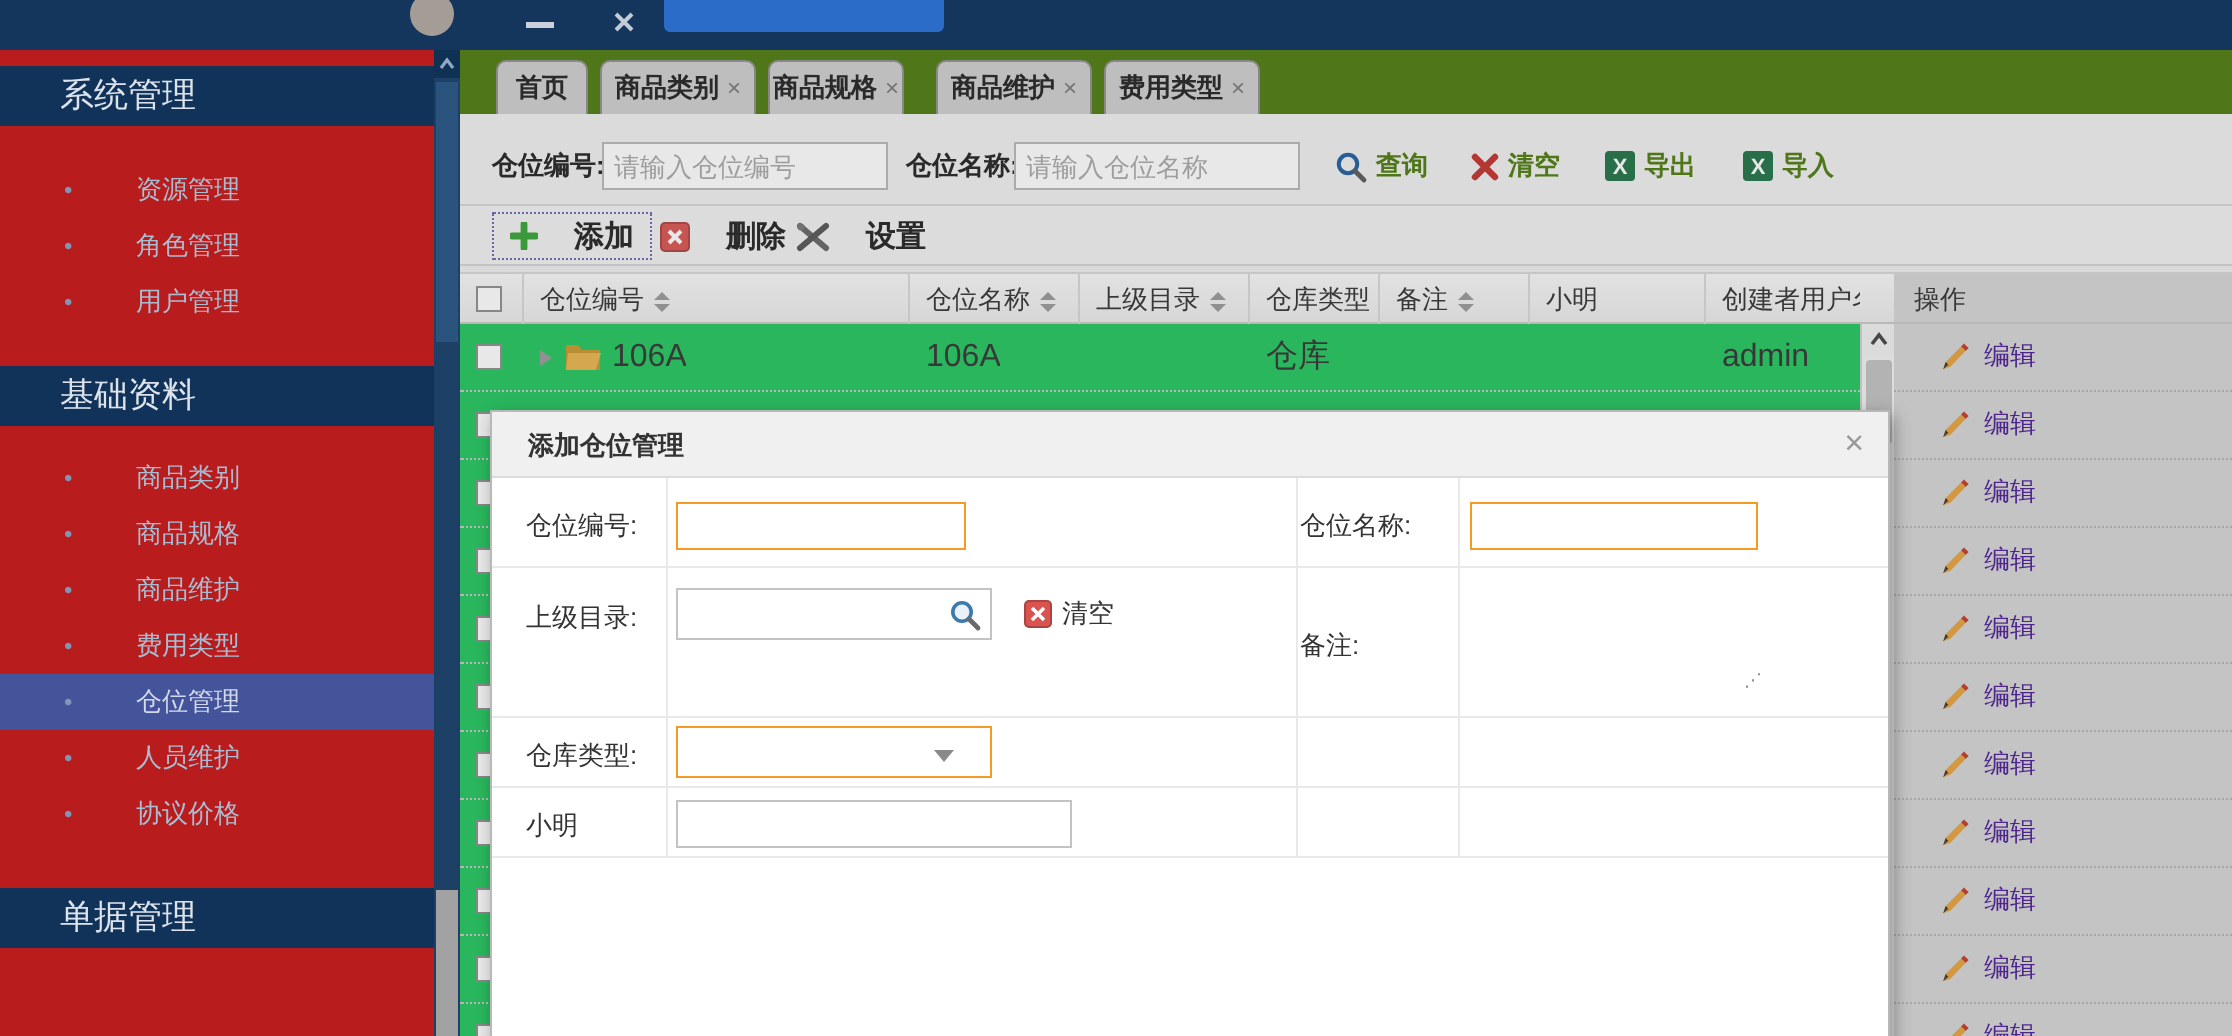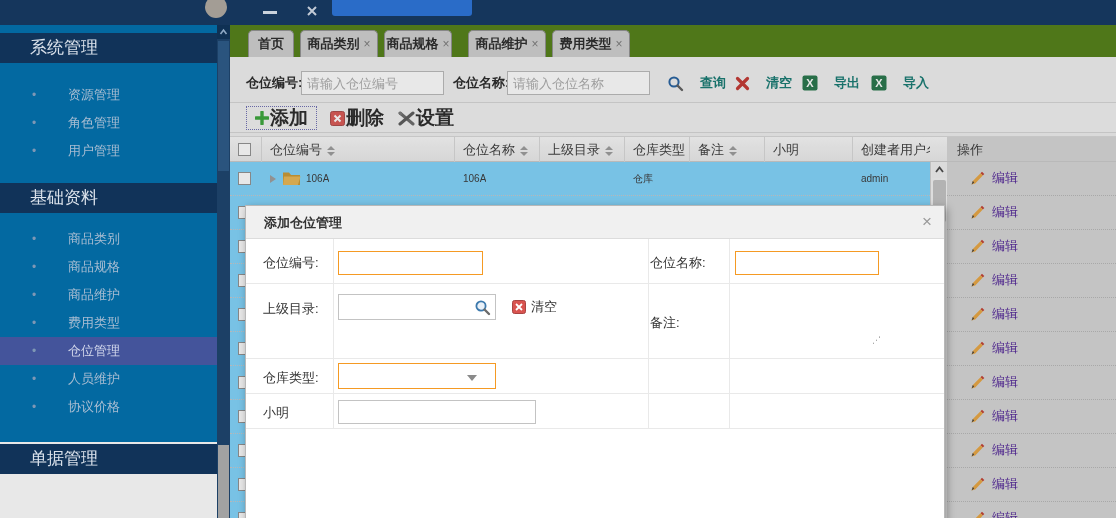--- a/index.html
+++ b/index.html
@@ -7,21 +7,21 @@
   .abs { position:absolute; }
 
   
   #topbar { position:absolute; left:0; top:0; width:1116px; height:25px; background:#15365c; z-index:5; }
   .tb-circle { position:absolute; left:205px; top:-4px; width:22px; height:22px; border-radius:50%; background:#a39d95; }
   .tb-min { position:absolute; left:263px; top:11px; width:14px; height:3px; background:#c9d2dc; }
   .tb-close { position:absolute; left:305px; top:4px; width:14px; height:14px; }
   .tb-bluebtn { position:absolute; left:332px; top:0; width:140px; height:16px; background:#2a6cc8; border-radius:0 0 3px 3px; }
 
   
-  #sidebar { position:absolute; left:0; top:25px; width:217px; height:417px; background:#0369a1; }
+  #sidebar { position:absolute; left:0; top:25px; width:217px; height:493px; background:#b91c1c; }
   .side-section-hd { position:relative; width:100%; height:30px; background:#113359; color:#dce3ec; font-size:17px; line-height:30px; padding-left:30px; cursor:pointer; }
   .side-items { list-style:none; }
   .side-item { position:relative; height:28px; line-height:28px; color:#a9bdd2; font-size:13px; padding-left:68px; cursor:pointer; }
   .side-item::before { content:"•"; position:absolute; left:32px; color:#7e97b5; font-size:12px; }
   .side-item.active { background:#44549b; color:#d3d8ec; }
   #side-scroll { position:absolute; left:217px; top:25px; width:13px; height:493px; background:#1c4066; }
   .ss-up { position:absolute; left:0; top:0; width:13px; height:14px; background:#0f3154; }
   .ss-thumb1 { position:absolute; left:1px; top:16px; width:11px; height:130px; background:#2a547e; }
   .ss-thumb2 { position:absolute; left:1px; top:420px; width:11px; height:73px; background:#a2a2a2; }
 
@@ -33,38 +33,38 @@
   .tab { position:absolute; top:5px; height:27px; background:#cfcfcf; border:1px solid #8e8e8e; border-bottom:none; border-radius:5px 5px 0 0; font-size:13px; font-weight:bold; color:#222; line-height:25px; text-align:center; cursor:pointer; }
   .tab .tab-x { font-weight:normal; color:#777; font-size:12px; margin-left:4px; cursor:pointer; }
   .tab.active { background:#1a61ac; border-color:#144b86; color:#fff; }
   .tab.active .tab-x { color:rgba(255,255,255,0.4); }
 
   
   #searchbar { position:absolute; left:0; top:32px; width:886px; height:46px; background:#f0f0f0; border-bottom:1px solid #d5d5d5; }
   .sb-label { position:absolute; top:15px; font-size:13px; font-weight:bold; color:#222; line-height:22px; }
   .sb-input { position:absolute; top:14px; height:24px; background:#fff; border:1px solid #b9b9b9; font-size:13px; color:#333; padding:0 5px; }
   .sb-input::placeholder { color:#a9a9a9; }
-  .sb-btn { position:absolute; top:14px; height:24px; display:flex; align-items:center; gap:16px; cursor:pointer; font-size:13px; font-weight:bold; color:#0f766e; }
+  .sb-btn { position:absolute; top:14px; height:24px; display:flex; align-items:center; gap:4px; cursor:pointer; font-size:13px; font-weight:bold; color:#4d7c0f; }
 
   
   #toolbar { position:absolute; left:0; top:78px; width:886px; height:30px; background:#f1f1f1; border-bottom:1px solid #d5d5d5; }
-  .tl-btn { position:absolute; top:3px; height:24px; display:flex; align-items:center; gap:1px; font-size:19px; font-weight:bold; color:#222; cursor:pointer; padding:0 8px; }
+  .tl-btn { position:absolute; top:3px; height:24px; display:flex; align-items:center; gap:18px; font-size:15px; font-weight:bold; color:#222; cursor:pointer; padding:0 8px; }
   .tl-btn.focused { border:1px dotted #6a6ab0; }
 
   
   #grid-header { position:absolute; left:0; top:111px; width:717px; height:26px; background:linear-gradient(#f8f8f8,#ebebeb); border-bottom:1px solid #c9c9c9; border-top:1px solid #d8d8d8; }
   .gh-cell { position:absolute; top:0; height:25px; line-height:25px; font-size:13px; color:#333; border-right:1px solid #d8d8d8; padding-left:8px; overflow:hidden; white-space:nowrap; cursor:pointer; }
   .sort { display:inline-block; vertical-align:middle; margin-left:5px; }
   .sort i { display:block; width:0; height:0; border-left:4px solid transparent; border-right:4px solid transparent; }
   .sort .up { border-bottom:4px solid #999; margin-bottom:2px; }
   .sort .dn { border-top:4px solid #999; }
   .cb { width:13px; height:13px; background:#fff; border:1px solid #8e8e8e; display:inline-block; cursor:pointer; }
 
   #grid-rows { position:absolute; left:0; top:137px; width:700px; }
-  .g-row { position:relative; width:700px; height:34px; background:#7dd3fc; border-bottom:1px dotted #c6c6c6; font-size:10px; color:#333; }
+  .g-row { position:relative; width:700px; height:34px; background:#22c55e; border-bottom:1px dotted #c6c6c6; font-size:16px; color:#333; }
   .g-row .cb { position:absolute; left:8px; top:10px; }
   .g-cell { position:absolute; top:0; line-height:33px; overflow:hidden; white-space:nowrap; }
   .expand { width:0; height:0; border-top:4px solid transparent; border-bottom:4px solid transparent; border-left:6px solid #9a9a9a; position:absolute; left:40px; top:13px; cursor:pointer; }
 
   
   #grid-scroll { position:absolute; left:700px; top:137px; width:17px; height:356px; background:#f3f3f3; border-left:1px solid #d0d0d0; }
   .gs-up { position:absolute; left:1px; top:0; width:15px; height:16px; background:#f0f0f0; text-align:center; cursor:pointer; }
   .gs-thumb { position:absolute; left:2px; top:18px; width:13px; height:42px; background:#c2c2c2; border-radius:2px; cursor:pointer; }
 
   

